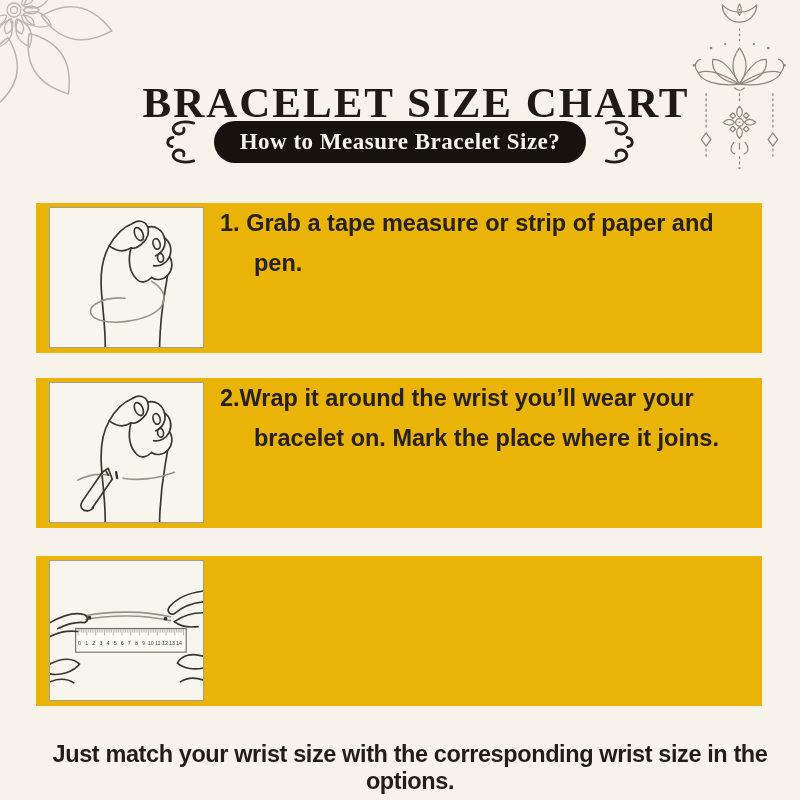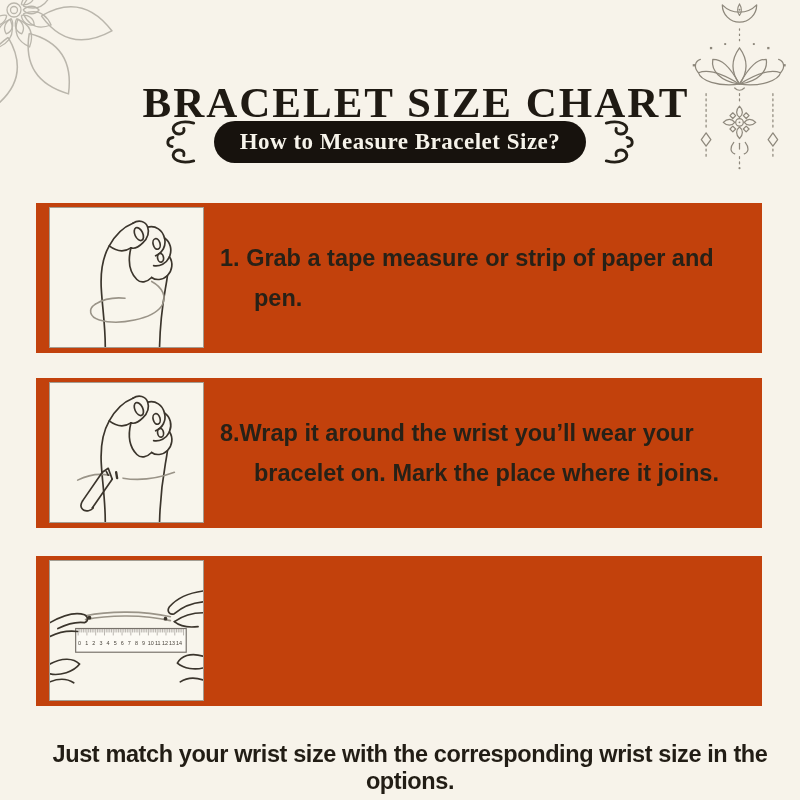--- a/index.html
+++ b/index.html
@@ -37,22 +37,22 @@
     font-size:23px;letter-spacing:.5px;
     padding:7px 26px;border-radius:24px;line-height:1.2;
     white-space:nowrap;
   }
   .squiggle{display:block;}
   .squiggle.right{transform:scaleX(-1);}
 
   
   .step{
     position:absolute;left:36px;width:726px;height:150px;
-    background:#c2410c;
-    display:flex;align-items:center;
+    background:#eab308;
+    display:flex;
   }
   .step.s1{top:203px;}
   .step.s2{top:378px;}
   .step.s3{top:556px;}
   .art-box{
     position:absolute;left:13px;top:4px;width:155px;height:141px;
     background:#f8f5ec;border:1px solid #a39d92;box-sizing:border-box;
     overflow:hidden;
   }
   .art-box svg{display:block;width:100%;height:100%;}
@@ -216,21 +216,21 @@
         <g class="lineart">
           <line x1="67" y1="90" x2="68" y2="96" stroke-width="2.4"></line>
           <path d="M63,97 L43,126"></path>
           <path d="M53,90 L33,119"></path>
           <path d="M33,119 C29,125 33,130 39,129 C43,128 45,125 43,126"></path>
           <path d="M53,90 L59,86 L63,97"></path>
           <line x1="57" y1="89" x2="59" y2="93"></line>
         </g>
       </svg>
     </div>
-    <p class="step-text">8.Wrap it around the wrist you’ll wear your
+    <p class="step-text">2.Wrap it around the wrist you’ll wear your
 bracelet on. Mark the place where it joins.</p>
   </section>
 
   <section class="step s3">
     <div class="art-box">
       <svg id="ruler-svg" viewBox="0 0 155 140">
 
         <g class="tape" stroke-width="1.4">
           <path d="M36,55 C60,50 95,50 122,56"></path>
           <path d="M36,59 C60,54 95,54 122,60"></path>

